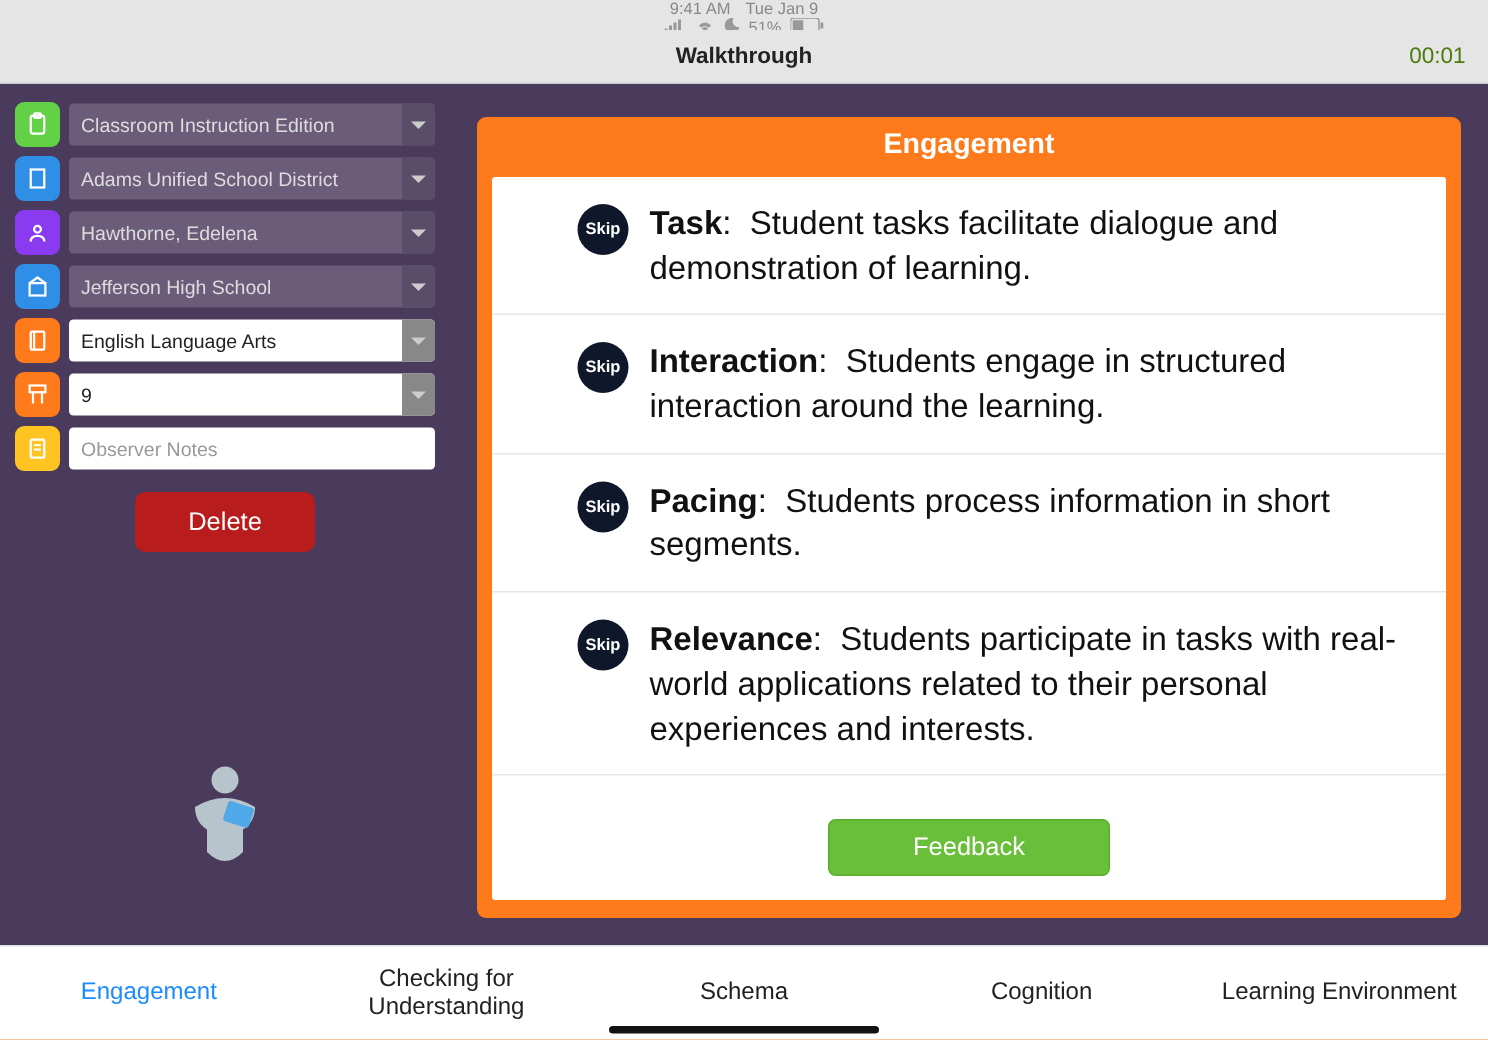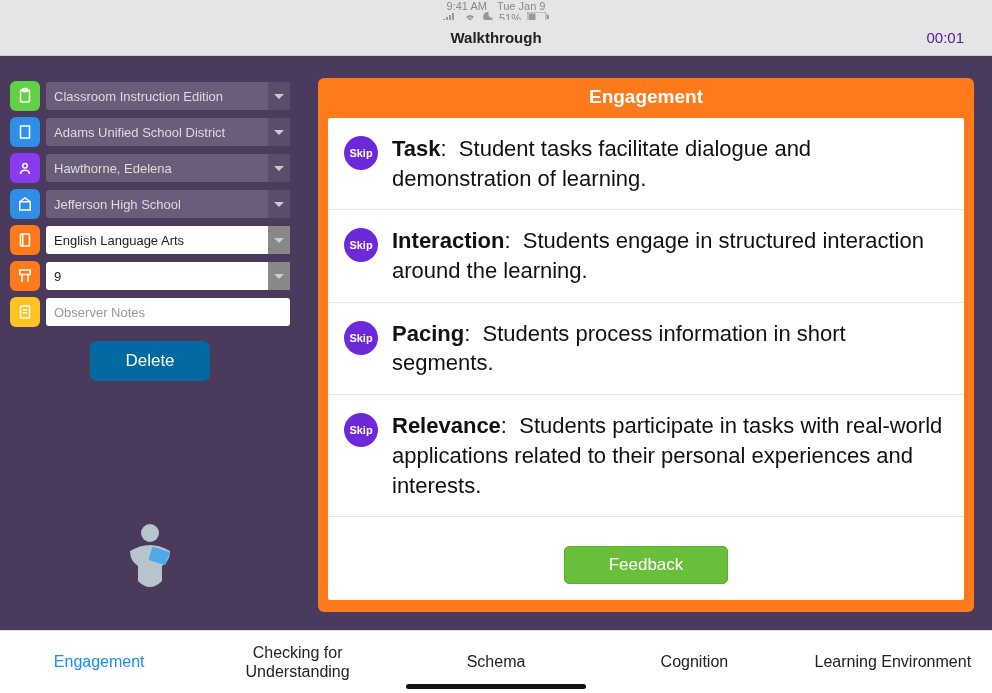--- a/index.html
+++ b/index.html
@@ -35,32 +35,32 @@
   .header-title {
     position: absolute;
     left: 50%;
     transform: translateX(-50%);
     font-weight: 600;
     font-size: 15px;
     color: #222;
   }
   .header-timer {
     margin-left: auto;
-    padding-right: 28px;
+    padding-right: 15px;
     font-size: 15px;
-    color: #4c1d95;
+    color: #4d7c0f;
   }
   .content {
     display: flex;
     height: 574px;
     background: #4a3b5c;
   }
   .sidebar {
     width: 300px;
-    padding: 25px 10px;
+    padding: 12px 10px;
   }
   .select-row {
     display: flex;
     align-items: center;
     margin-bottom: 6px;
     gap: 6px;
   }
   .icon-box {
     width: 30px;
     height: 30px;
@@ -107,21 +107,21 @@
     width: 0; height: 0;
     border-left: 5px solid transparent;
     border-right: 5px solid transparent;
     border-top: 5px solid #ccc;
   }
   .delete-btn {
     display: block;
     margin: 14px auto 0;
     width: 120px;
     height: 40px;
-    background: #0369a1;
+    background: #b91c1c;
     border: none;
     border-radius: 7px;
     color: #fff;
     font-size: 17px;
     cursor: pointer;
   }
   .logo-wrap {
     margin-top: 140px;
     display: flex;
     justify-content: center;
@@ -158,40 +158,41 @@
     display: flex;
     align-items: flex-start;
     padding: 16px 16px;
     border-bottom: 1px solid #e6e6e6;
     gap: 14px;
   }
   .skip-btn {
     width: 34px;
     height: 34px;
     border-radius: 50%;
-    background: #6d28d9;
+    background: #0f172a;
     color: #fff;
     font-size: 11px;
     font-weight: 700;
     display: flex;
     align-items: center;
     justify-content: center;
     flex-shrink: 0;
     border: none;
     margin-top: 2px;
+    margin-left: 41px;
   }
   .criteria-text {
     font-size: 22px;
     color: #111;
     line-height: 1.35;
   }
   .criteria-text b { font-weight: 700; }
   .feedback-btn {
     display: block;
-    width: 164px;
+    width: 188px;
     height: 38px;
     background: #6abf3a;
     border: 1px solid #5aae2e;
     border-radius: 5px;
     color: #fff;
     font-size: 17px;
     margin: 0 auto 16px;
     cursor: pointer;
   }
   .tabbar {

